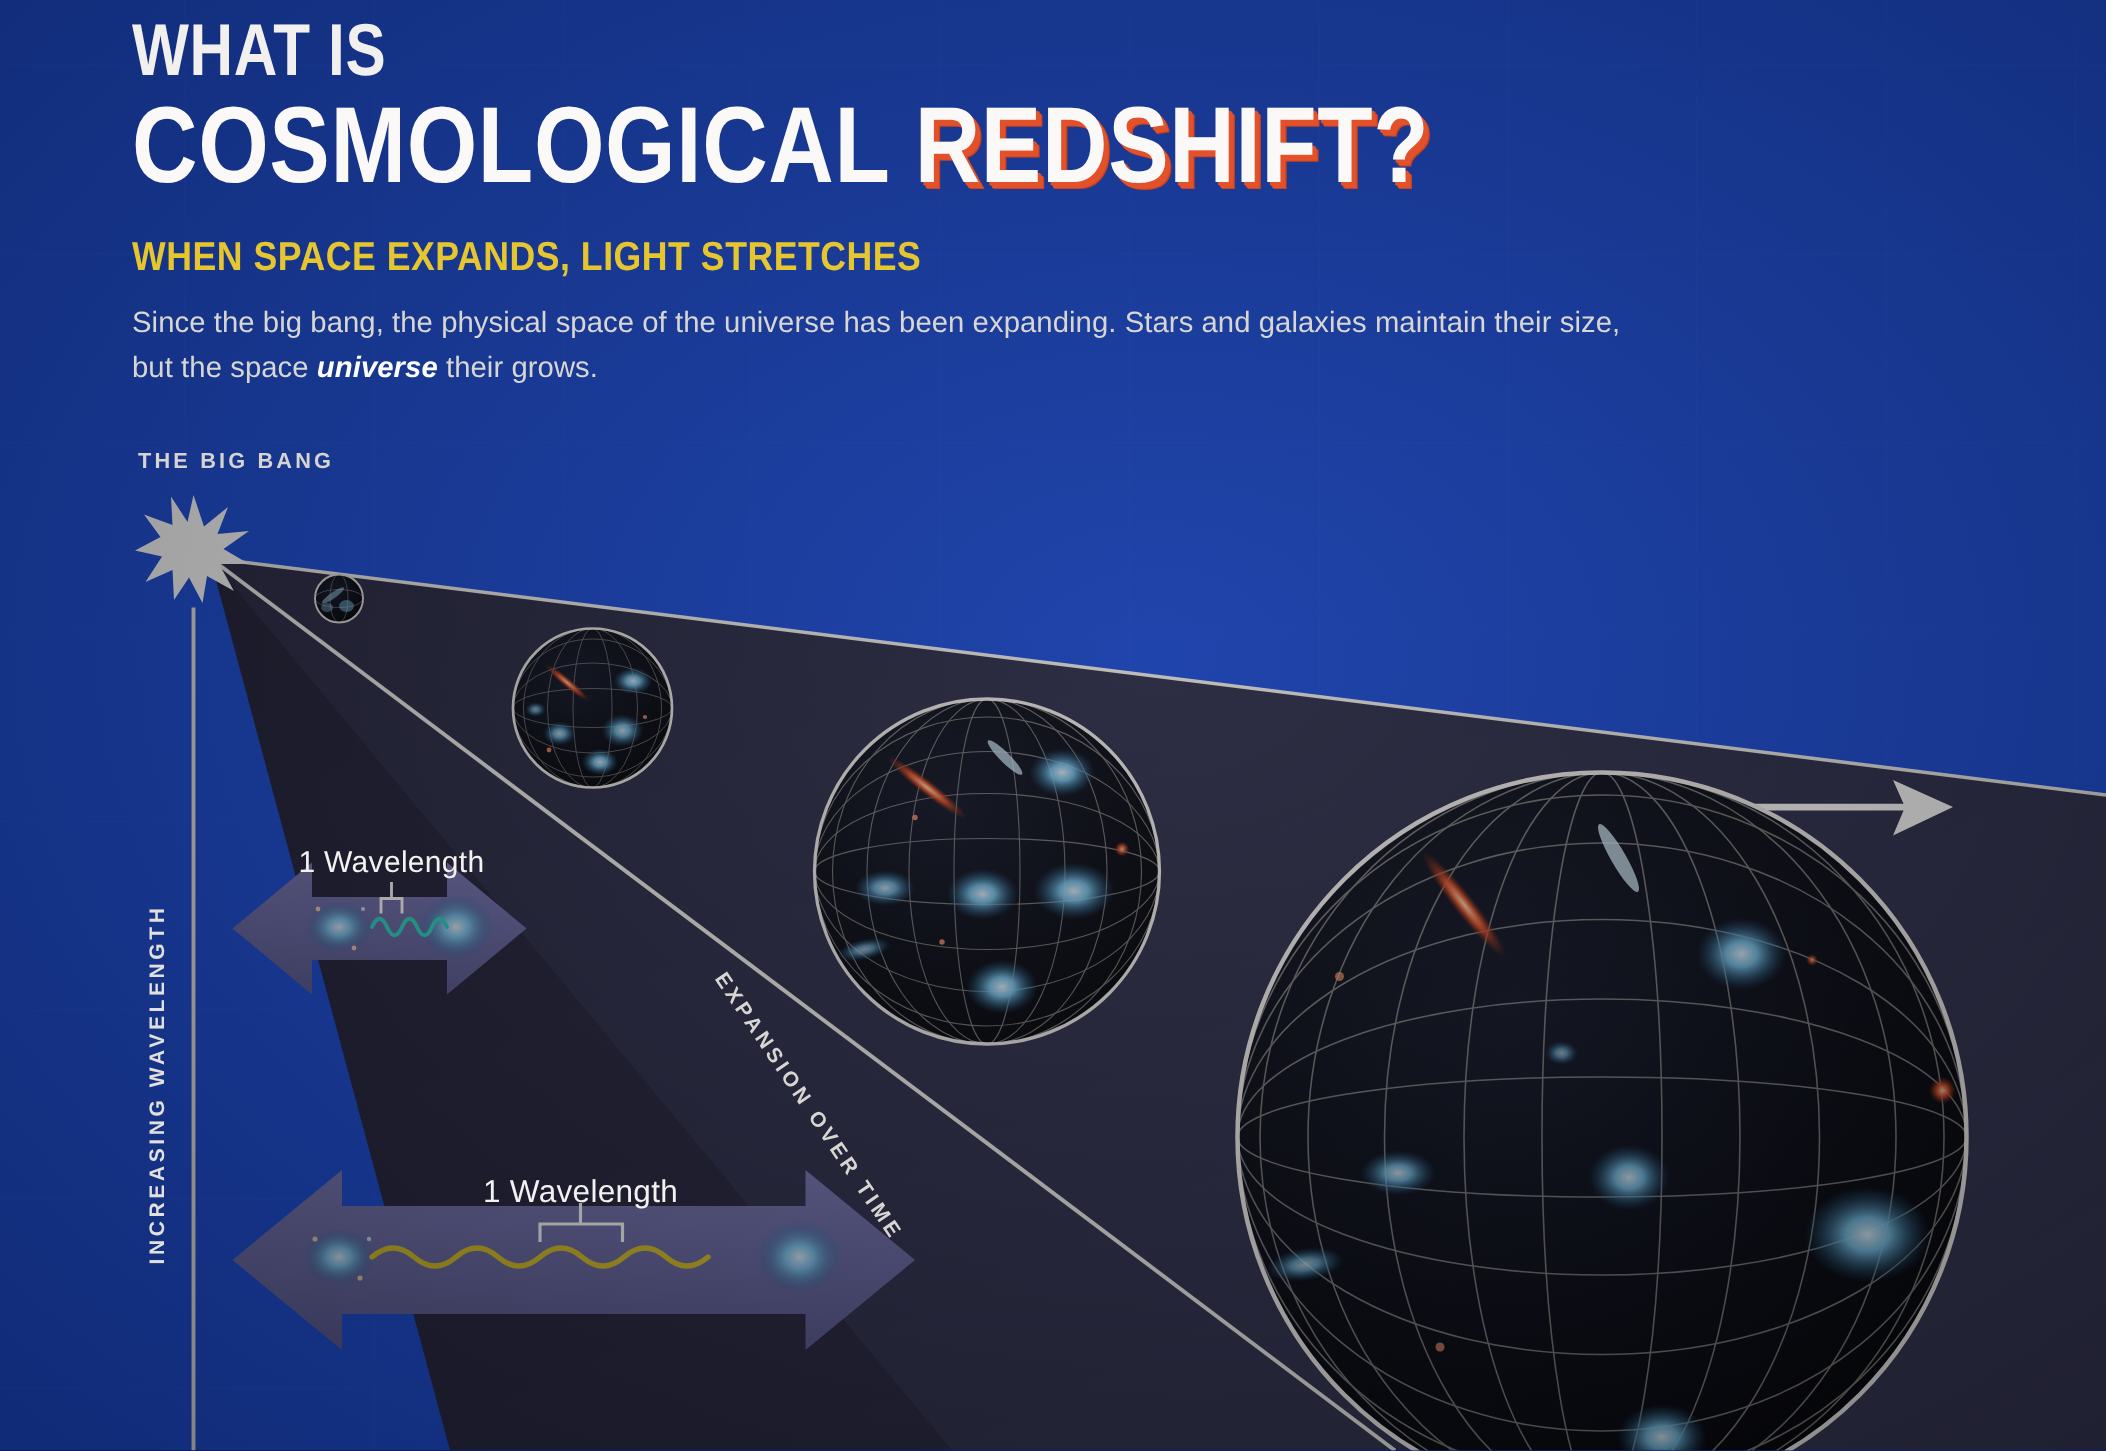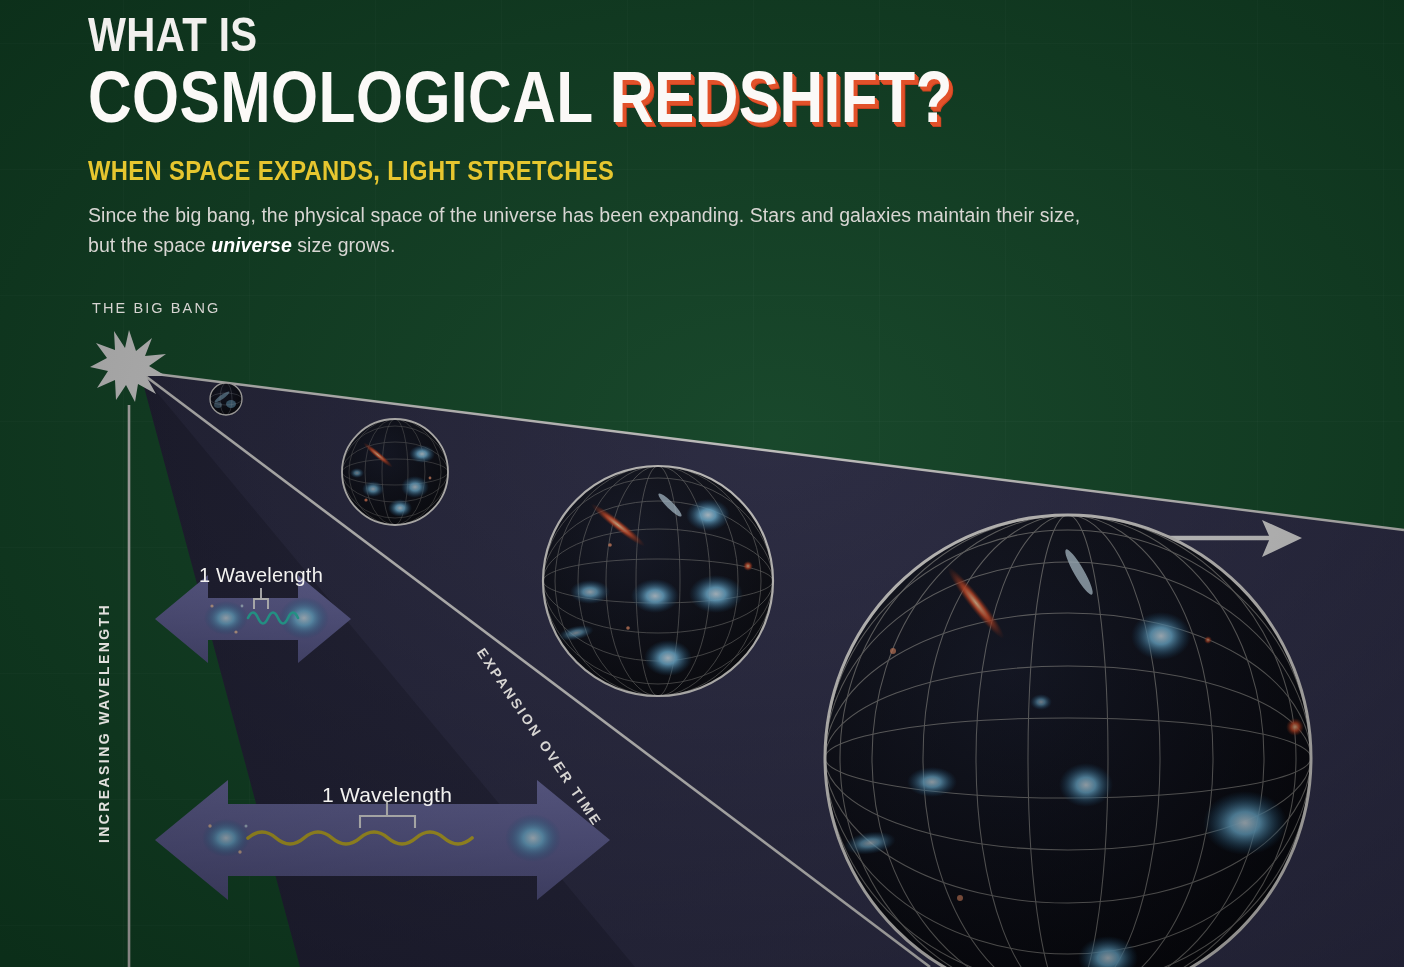--- a/index.html
+++ b/index.html
@@ -4,21 +4,21 @@
 <style>
   html, body {
     margin: 0;
     padding: 0;
     background: #000;
   }
   #root {
     position: relative;
     width: 1404px;
     height: 967px;
-    background: #14532d;
+    background: #1d4ed8;
     overflow: hidden;
     font-family: "Liberation Sans", sans-serif;
     user-select: none;
   }
   
   #bg-grid {
     position: absolute;
     inset: 0;
     background-image:
       linear-gradient(to right, rgba(255,255,255,0.028) 1px, transparent 1px),
@@ -85,21 +85,21 @@
     color: #d8d6d3;
     letter-spacing: 0.05px;
   }
   .body-text b { color: #ffffff; font-style: italic; font-weight: 700; }
 
   
   .lbl-bigbang {
     position: absolute;
     left: 92px; top: 300px;
     font-size: 14.5px;
-    font-weight: 400;
+    font-weight: 700;
     letter-spacing: 2.1px;
     color: #d6d4d1;
   }
   .lbl-axis {
     position: absolute;
     left: -26px; top: 715px;
     width: 260px;
     text-align: center;
     font-size: 14px;
     font-weight: 700;
@@ -348,21 +348,21 @@
   <div id="vignette"></div>
 
   <div id="header">
     <div class="t-line1">WHAT IS</div>
     <div class="t-line2">
       <span class="t-white">COSMOLOGICAL</span>
       <span class="t-red">REDSHIFT?</span>
     </div>
     <div class="subtitle">WHEN SPACE EXPANDS, LIGHT STRETCHES</div>
     <div class="body-text">
-      <span>Since the big bang, the physical space of the universe has been expanding. Stars and galaxies maintain their size, but the space </span><b>universe</b><span> size grows.</span>
+      <span>Since the big bang, the physical space of the universe has been expanding. Stars and galaxies maintain their size, but the space </span><b>universe</b><span> their grows.</span>
     </div>
   </div>
 
   <div class="lbl-bigbang">THE BIG BANG</div>
   <div class="lbl-axis">INCREASING WAVELENGTH</div>
   <div class="lbl-expansion">EXPANSION OVER TIME</div>
   <div class="lbl-wave1">1 Wavelength</div>
   <div class="lbl-wave2">1 Wavelength</div>
 
 </div>

